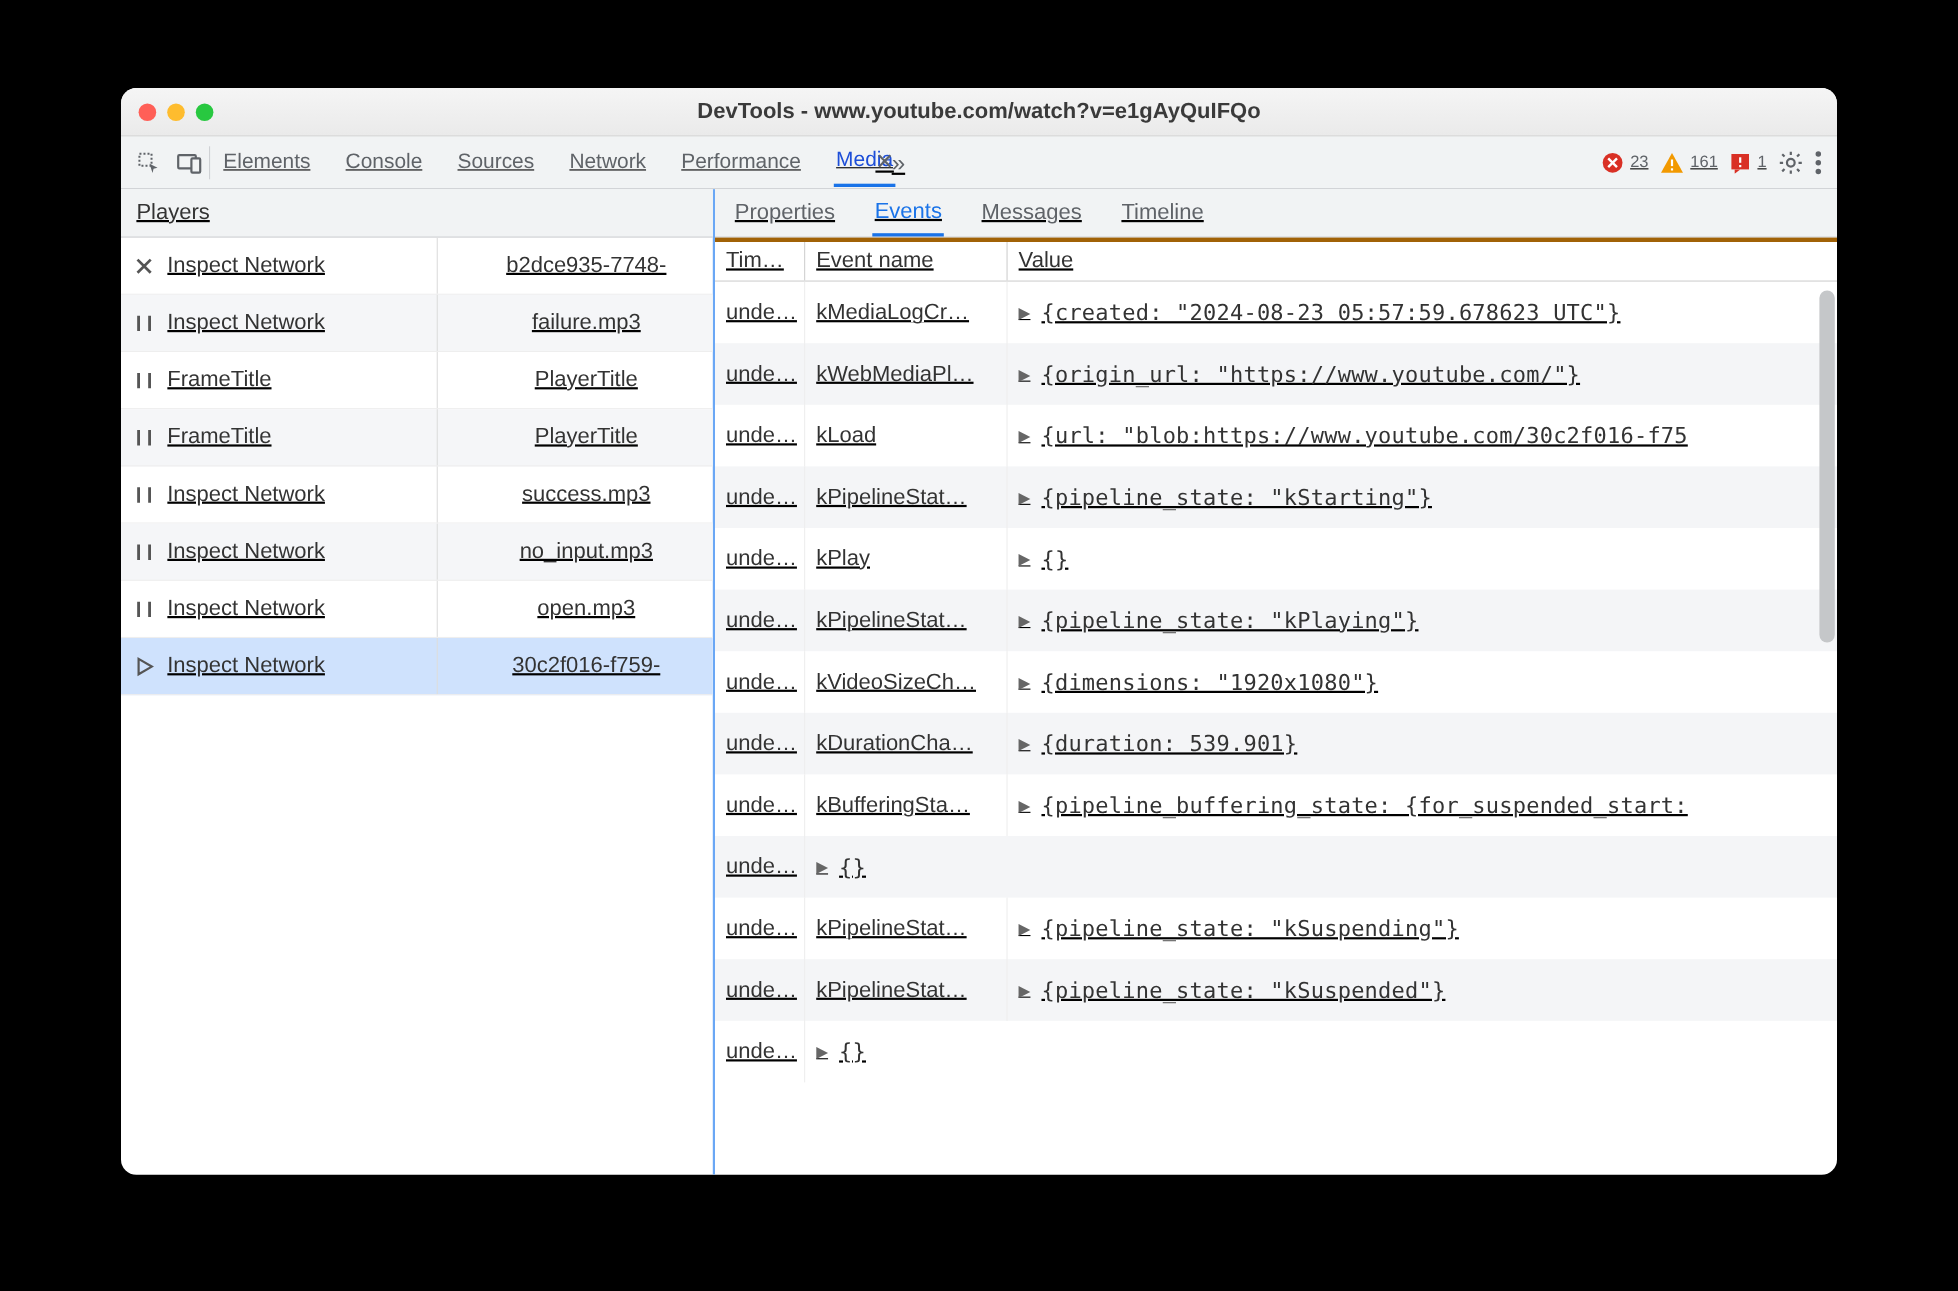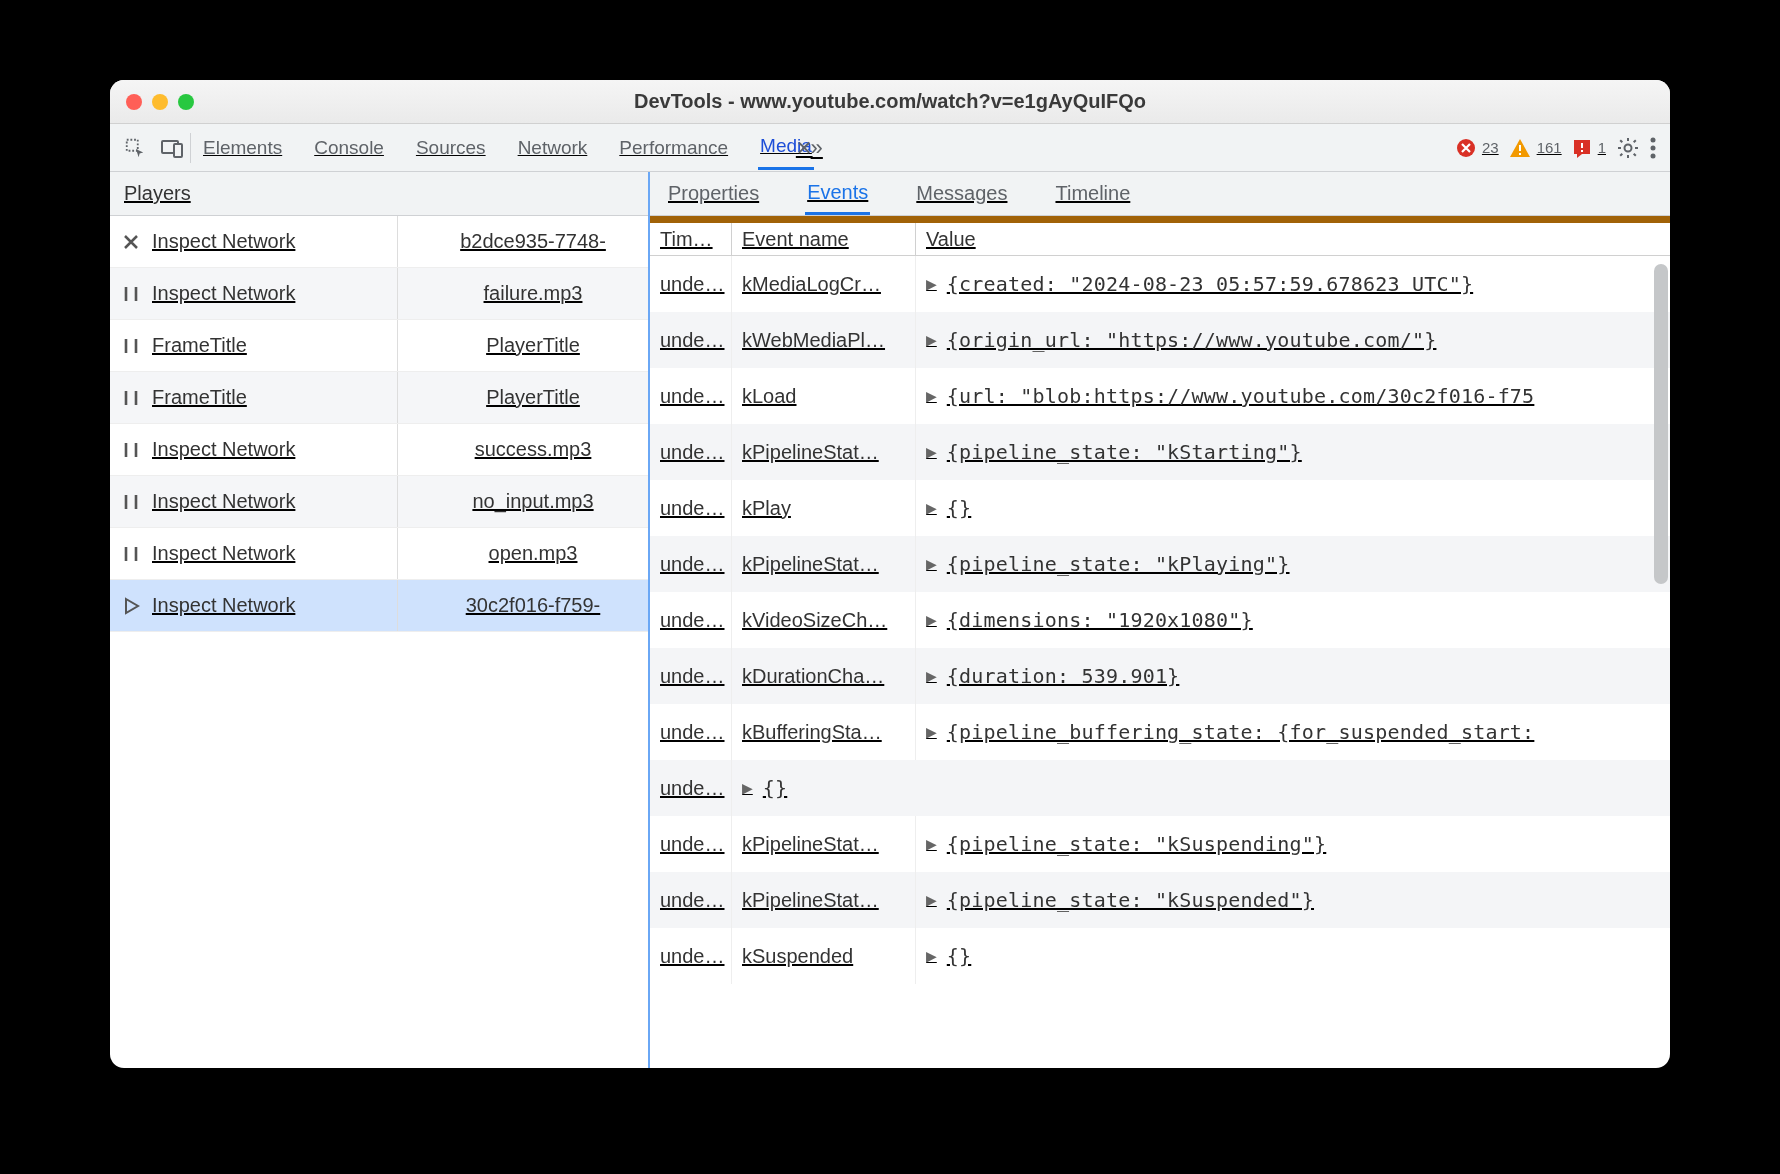--- a/index.html
+++ b/index.html
@@ -83,28 +83,28 @@
     font-size: 20px; color:#333;
   }
   .prow .picon { width:42px; display:flex; justify-content:center; color:#555;}
   .prow .pcol1 { width:246px; padding-right:8px; overflow:hidden; text-overflow:ellipsis; white-space:nowrap; border-right:1px solid #ddd; height:100%; display:flex; align-items:center;}
   .prow .pcol2 { flex:1; padding-left:20px; overflow:hidden; text-overflow:ellipsis; white-space:nowrap;}
   .prow.sel { background:#cfe2fd; }
   .prow.alt { background:#f5f6f8; }
   .right { flex:1; display:flex; flex-direction:column; position:relative;}
   .r-tabs {
     height:44px; background:#f1f3f4; border-bottom:1px solid #cfd1d4;
-    display:flex; align-items:center; gap:44px; padding-left:16px;
+    display:flex; align-items:center; gap:32px; padding-left:16px;
     font-size:20px; color:#5f6368;
   }
   .r-tab { padding: 8px 2px; cursor:pointer;}
   .r-tab.active { color:#1a73e8; border-bottom:3px solid #1a73e8;}
   .ethead {
     display:flex; height:40px; border-bottom:1px solid #d0d0d0;
-    font-size:20px; color:#333; border-top:7px solid #a16207;
+    font-size:20px; color:#333; border-top:4px solid #a16207;
   }
   .ethead > div { display:flex; align-items:center; padding-left:10px; border-right:1px solid #d0d0d0;}
   .col-t { width:82px; overflow:hidden; }
   .col-e { width:184px; overflow:hidden; }
   .col-v { flex:1; border-right:none !important;}
   .etbody { flex:1; overflow:hidden; position:relative;}
   .erow { display:flex; height:56px; font-size:20px; color:#333;}
   .erow:nth-child(even) { background:#f4f5f7; }
   .erow > div { display:flex; align-items:center; padding-left:10px; border-right:1px solid #eee; overflow:hidden; white-space:nowrap;}
   .erow .col-v { border-right:none;}
@@ -383,21 +383,20 @@
           <div class="erow">
             <div class="col-t">unde…</div>
             <div class="col-e">kPipelineStat…</div>
             <div class="col-v">
               <span class="tri">▶</span>
               <span class="mono">{pipeline_state: "kSuspended"}</span>
             </div>
           </div>
           <div class="erow">
             <div class="col-t">unde…</div>
-            <div class="col-e">kSuspended</div>
             <div class="col-v">
               <span class="tri">▶</span>
               <span class="mono">{}</span>
             </div>
           </div>
         </div>
       <div class="scrollbar"></div>
     </div>
   </div>
 </div>

